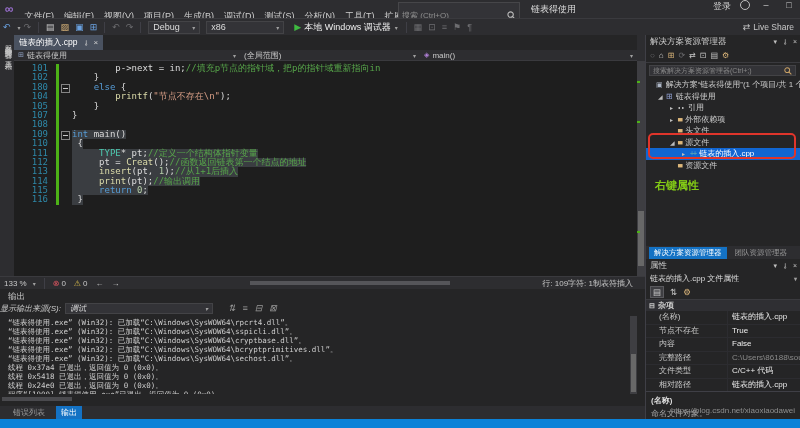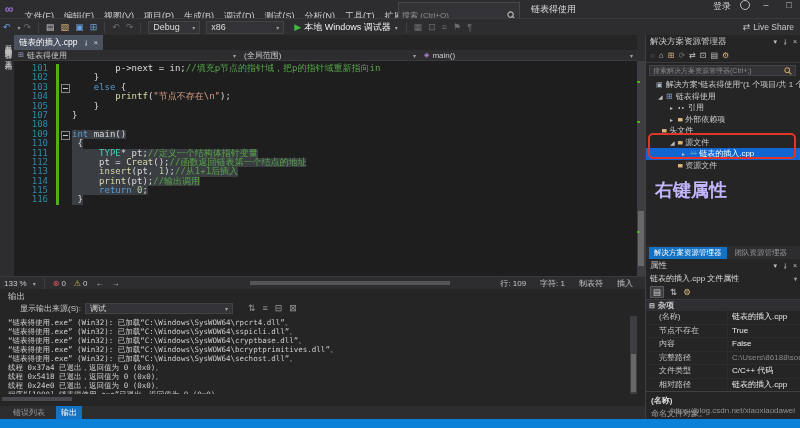--- a/index.html
+++ b/index.html
@@ -61,25 +61,25 @@
   .sel{background:#3a3d41;}
   .vscroll{position:absolute;left:637px;top:61px;width:8px;height:215px;background:#3e3e42;}
   .vthumb{position:absolute;left:1px;top:150px;width:6px;height:55px;background:#686868;}
   .vmark{position:absolute;left:0;width:3px;height:2px;background:#4db217;}
   
   .healthbar{position:absolute;left:0;top:276px;width:645px;height:13px;background:#2d2d30;
              border-top:1px solid #3a3a3e;display:flex;align-items:center;font-size:8px;box-sizing:border-box;}
   .hitem{margin:0 4px;display:flex;align-items:center;gap:2px;color:#c8c8c8;}
   .err{color:#e05561;} .warn{color:#d7ba4a;}
   .hthumb{position:absolute;left:250px;top:4px;width:200px;height:4px;background:#555559;}
-  .caretinfo{position:absolute;right:12px;top:0;height:13px;display:flex;gap:14px;align-items:center;color:#c8c8c8;}
+  .caretinfo{position:absolute;right:12px;top:0;height:13px;display:flex;align-items:center;color:#c8c8c8;}
   
   .outpanel{position:absolute;left:0;top:289px;width:645px;height:117px;background:#252526;box-sizing:border-box;}
   .outtitle{position:absolute;left:8px;top:2px;font-size:8.5px;color:#cccccc;}
-  .outctl{position:absolute;left:20px;top:13px;height:12px;display:flex;align-items:center;font-size:8px;}
+  .outctl{position:absolute;left:0;top:13px;height:12px;display:flex;align-items:center;font-size:8px;font-style:italic;}
   .outcombo{width:148px;height:11px;margin-left:4px;}
   .outicons{display:flex;margin-left:12px;gap:7px;font-size:9px;color:#9a9a9a;}
   .outlines{position:absolute;left:8px;top:29px;width:615px;height:76px;overflow:hidden;}
   .oline{white-space:pre;height:9px;line-height:9px;font-size:7.5px;color:#cfcfcf;
          font-family:"DejaVu Sans Mono",monospace;overflow:hidden;}
   .ovscroll{position:absolute;left:630px;top:27px;width:7px;height:78px;background:#3e3e42;}
   .ovthumb{position:absolute;left:1px;top:38px;width:5px;height:38px;background:#686868;}
   .ohthumb{position:absolute;left:2px;top:108px;width:70px;height:4px;background:#4a4a4e;}
   
   .bottomtabs{position:absolute;left:0;top:406px;width:645px;height:13px;background:#2d2d30;
@@ -106,21 +106,21 @@
   .tarrow{display:inline-block;width:8px;font-size:6px;color:#bbbbbb;flex:none;}
   .ticon{display:inline-block;margin-right:3px;flex:none;}
   .ic-sol{color:#aeb7c6;font-size:7px;}
   .ic-proj{color:#8f9fd0;font-size:8px;}
   .ic-ref{color:#c0c0c0;font-size:4px;letter-spacing:1px;}
   .ic-folder{color:#dcb67a;font-size:7px;transform:scaleX(1.35);}
   .ic-cpp{color:#519aba;font-weight:bold;font-size:7px;letter-spacing:-1px;}
   .tlabel{overflow:hidden;white-space:nowrap;}
   .annorect{position:absolute;left:2px;top:98px;width:148px;height:26px;border:2px solid #e0352b;
             border-radius:5px;pointer-events:none;box-sizing:border-box;}
-  .annotext{position:absolute;left:9px;top:143px;font-size:18px;font-weight:bold;color:#c4b5fd;}
+  .annotext{position:absolute;left:9px;top:143px;font-size:11px;font-weight:bold;color:#84cc16;}
   .setabs{position:absolute;left:0;top:211px;width:155px;height:13px;display:flex;align-items:center;
           gap:3px;padding-left:3px;font-size:7.5px;box-sizing:border-box;background:#2d2d30;}
   
   .propheader{top:224px;}
   .propobj{position:absolute;left:0;top:237px;width:155px;height:13px;display:flex;align-items:center;
            justify-content:space-between;padding:0 4px;box-sizing:border-box;font-size:8px;color:#dddddd;font-weight:bold;}
   .proptools{position:absolute;left:0;top:250px;width:155px;height:15px;display:flex;align-items:center;
              gap:6px;padding:0 4px;box-sizing:border-box;border-bottom:1px solid #3a3a3e;font-size:8.5px;}
   .ptool.boxed{border:1px solid #5a5a5e;background:#3e3e42;padding:0 2px;}
   .propcat{position:absolute;left:0;top:265px;width:155px;height:11px;background:#2f2f33;display:flex;
@@ -264,21 +264,21 @@
       <span class="fold"><i class="foldbox" style="visibility: hidden;"></i></span>
       <span class="lcontent"><span class="pl">        p-&gt;next = in;</span><span class="cm">//填充p节点的指针域，把p的指针域重新指向in</span></span>
     </div>
       <div class="ln">
       <span class="lnum">102</span>
       <span class="chg"></span>
       <span class="fold"><i class="foldbox" style="visibility: hidden;"></i></span>
       <span class="lcontent"><span class="pl">    }</span></span>
     </div>
       <div class="ln">
-      <span class="lnum">103</span>
+      <span class="lnum">180</span>
       <span class="chg"></span>
       <span class="fold"><i class="foldbox"></i></span>
       <span class="lcontent"><span class="pl">    </span><span class="kw">else</span><span class="pl"> {</span></span>
     </div>
       <div class="ln">
       <span class="lnum">104</span>
       <span class="chg"></span>
       <span class="fold"><i class="foldbox" style="visibility: hidden;"></i></span>
       <span class="lcontent"><span class="pl">        </span><span class="fn">printf</span><span class="pl">(</span><span class="st">"节点不存在\n"</span><span class="pl">);</span></span>
     </div>
@@ -466,21 +466,21 @@
         <div class="trow" style="padding-left: 24px;">
         <span class="tarrow">▸</span>
         <span class="ticon ic-ref">∎∎</span>
         <span class="tlabel">引用</span>
       </div>
         <div class="trow" style="padding-left: 24px;">
         <span class="tarrow">▸</span>
         <span class="ticon ic-folder">■</span>
         <span class="tlabel">外部依赖项</span>
       </div>
-        <div class="trow" style="padding-left: 8px;">
+        <div class="trow" style="padding-left: 24px;">
         <span class="tarrow"></span>
         <span class="ticon ic-folder">■</span>
         <span class="tlabel">头文件</span>
       </div>
         <div class="trow" style="padding-left: 24px;">
         <span class="tarrow">◢</span>
         <span class="ticon ic-folder">■</span>
         <span class="tlabel">源文件</span>
       </div>
         <div class="trow sel" style="padding-left: 36px;">

